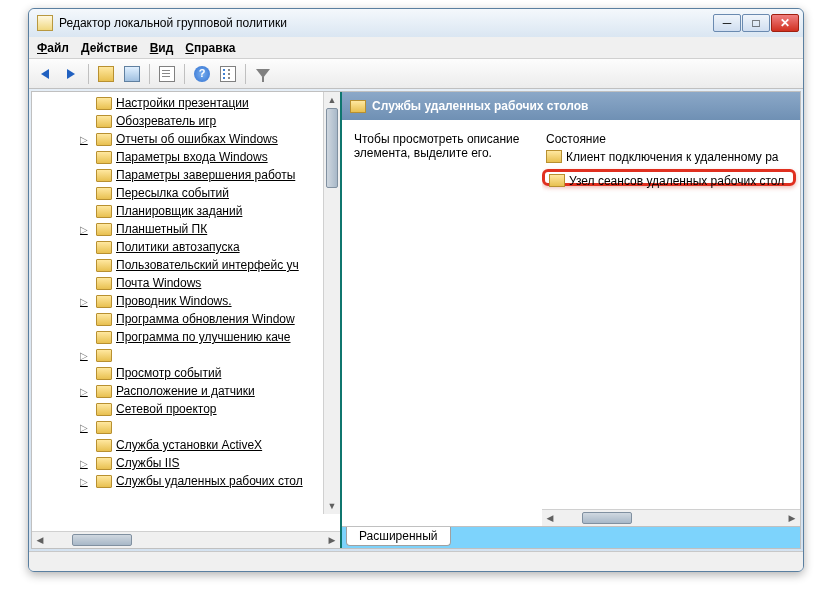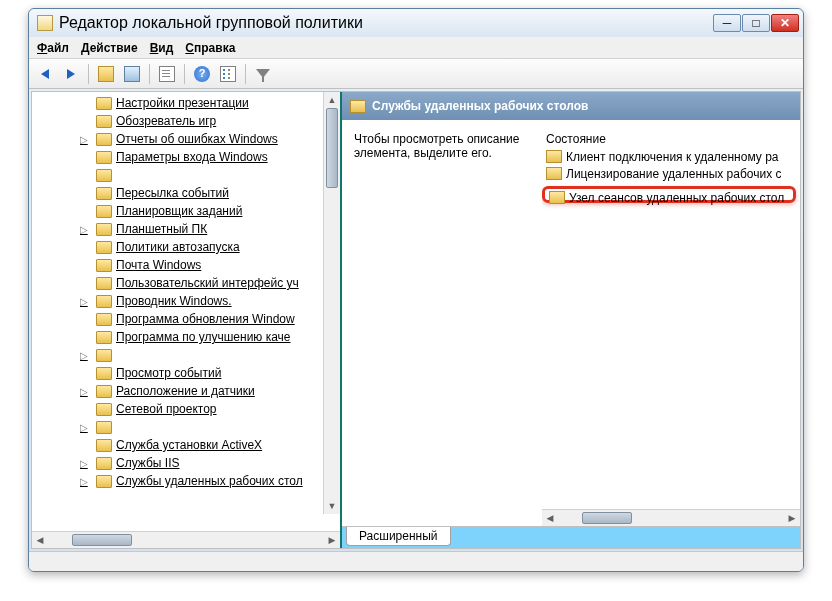--- a/index.html
+++ b/index.html
@@ -29,21 +29,21 @@
       padding: 0 4px 0 8px;
       background: linear-gradient(#f4f8fc, #dae6f2);
       border-radius: 6px 6px 0 0;
     }
     .title-icon {
       width: 16px; height: 16px;
       background: linear-gradient(#fff8e0, #f0d880);
       border: 1px solid #b89840;
       margin-right: 6px;
     }
-    .title-text { flex: 1; color: #000; font-size: 16px; }
+    .title-text { flex: 1; color: #000; font-size: 12px; }
     .window-controls { display: flex; gap: 1px; }
     .wc-btn {
       width: 28px; height: 18px;
       border: 1px solid #6a8ab0;
       border-radius: 2px;
       display: flex;
       align-items: center;
       justify-content: center;
       background: linear-gradient(#f0f5fb, #d0def0);
       cursor: default;
@@ -370,20 +370,21 @@
               <span>Отчеты об ошибках Windows</span>
             </div>
             <div class="tree-item">
               <span class="exp"></span>
               <span class="folder-ico"></span>
               <span>Параметры входа Windows</span>
             </div>
             <div class="tree-item">
               <span class="exp"></span>
               <span class="folder-ico"></span>
+              <span>Параметры завершения работы</span>
             </div>
             <div class="tree-item">
               <span class="exp"></span>
               <span class="folder-ico"></span>
               <span>Пересылка событий</span>
             </div>
             <div class="tree-item">
               <span class="exp"></span>
               <span class="folder-ico"></span>
               <span>Планировщик заданий</span>
@@ -394,26 +395,26 @@
               <span>Планшетный ПК</span>
             </div>
             <div class="tree-item">
               <span class="exp"></span>
               <span class="folder-ico"></span>
               <span>Политики автозапуска</span>
             </div>
             <div class="tree-item">
               <span class="exp"></span>
               <span class="folder-ico"></span>
+              <span>Пользовательский интерфейс уч</span>
+            </div>
+            <div class="tree-item">
+              <span class="exp"></span>
+              <span class="folder-ico"></span>
               <span>Почта Windows</span>
-            </div>
-            <div class="tree-item">
-              <span class="exp"></span>
-              <span class="folder-ico"></span>
-              <span>Пользовательский интерфейс уч</span>
             </div>
             <div class="tree-item">
               <span class="exp">▷</span>
               <span class="folder-ico"></span>
               <span>Проводник Windows.</span>
             </div>
             <div class="tree-item">
               <span class="exp"></span>
               <span class="folder-ico"></span>
               <span>Программа обновления Window</span>
@@ -484,24 +485,20 @@
         <div class="desc-col">
           <div>Чтобы просмотреть описание элемента, выделите его.</div>
         </div>
         <div class="state-col">
           <div class="state-header">Состояние</div>
           <div class="state-list" id="state-list">
               <div class="state-item">
                 <span class="folder-ico"></span>
                 <span>Клиент подключения к удаленному ра</span>
               </div>
-              <div class="state-item">
-                <span class="folder-ico"></span>
-                <span>Лицензирование удаленных рабочих с</span>
-              </div>
               <div class="state-item highlight">
                 <span class="folder-ico"></span>
                 <span>Узел сеансов удаленных рабочих стол</span>
               </div>
             </div>
         </div>
       </div>
       <div class="detail-hscroll">
         <div class="arr-l">◀</div>
         <div class="thumb"></div>

